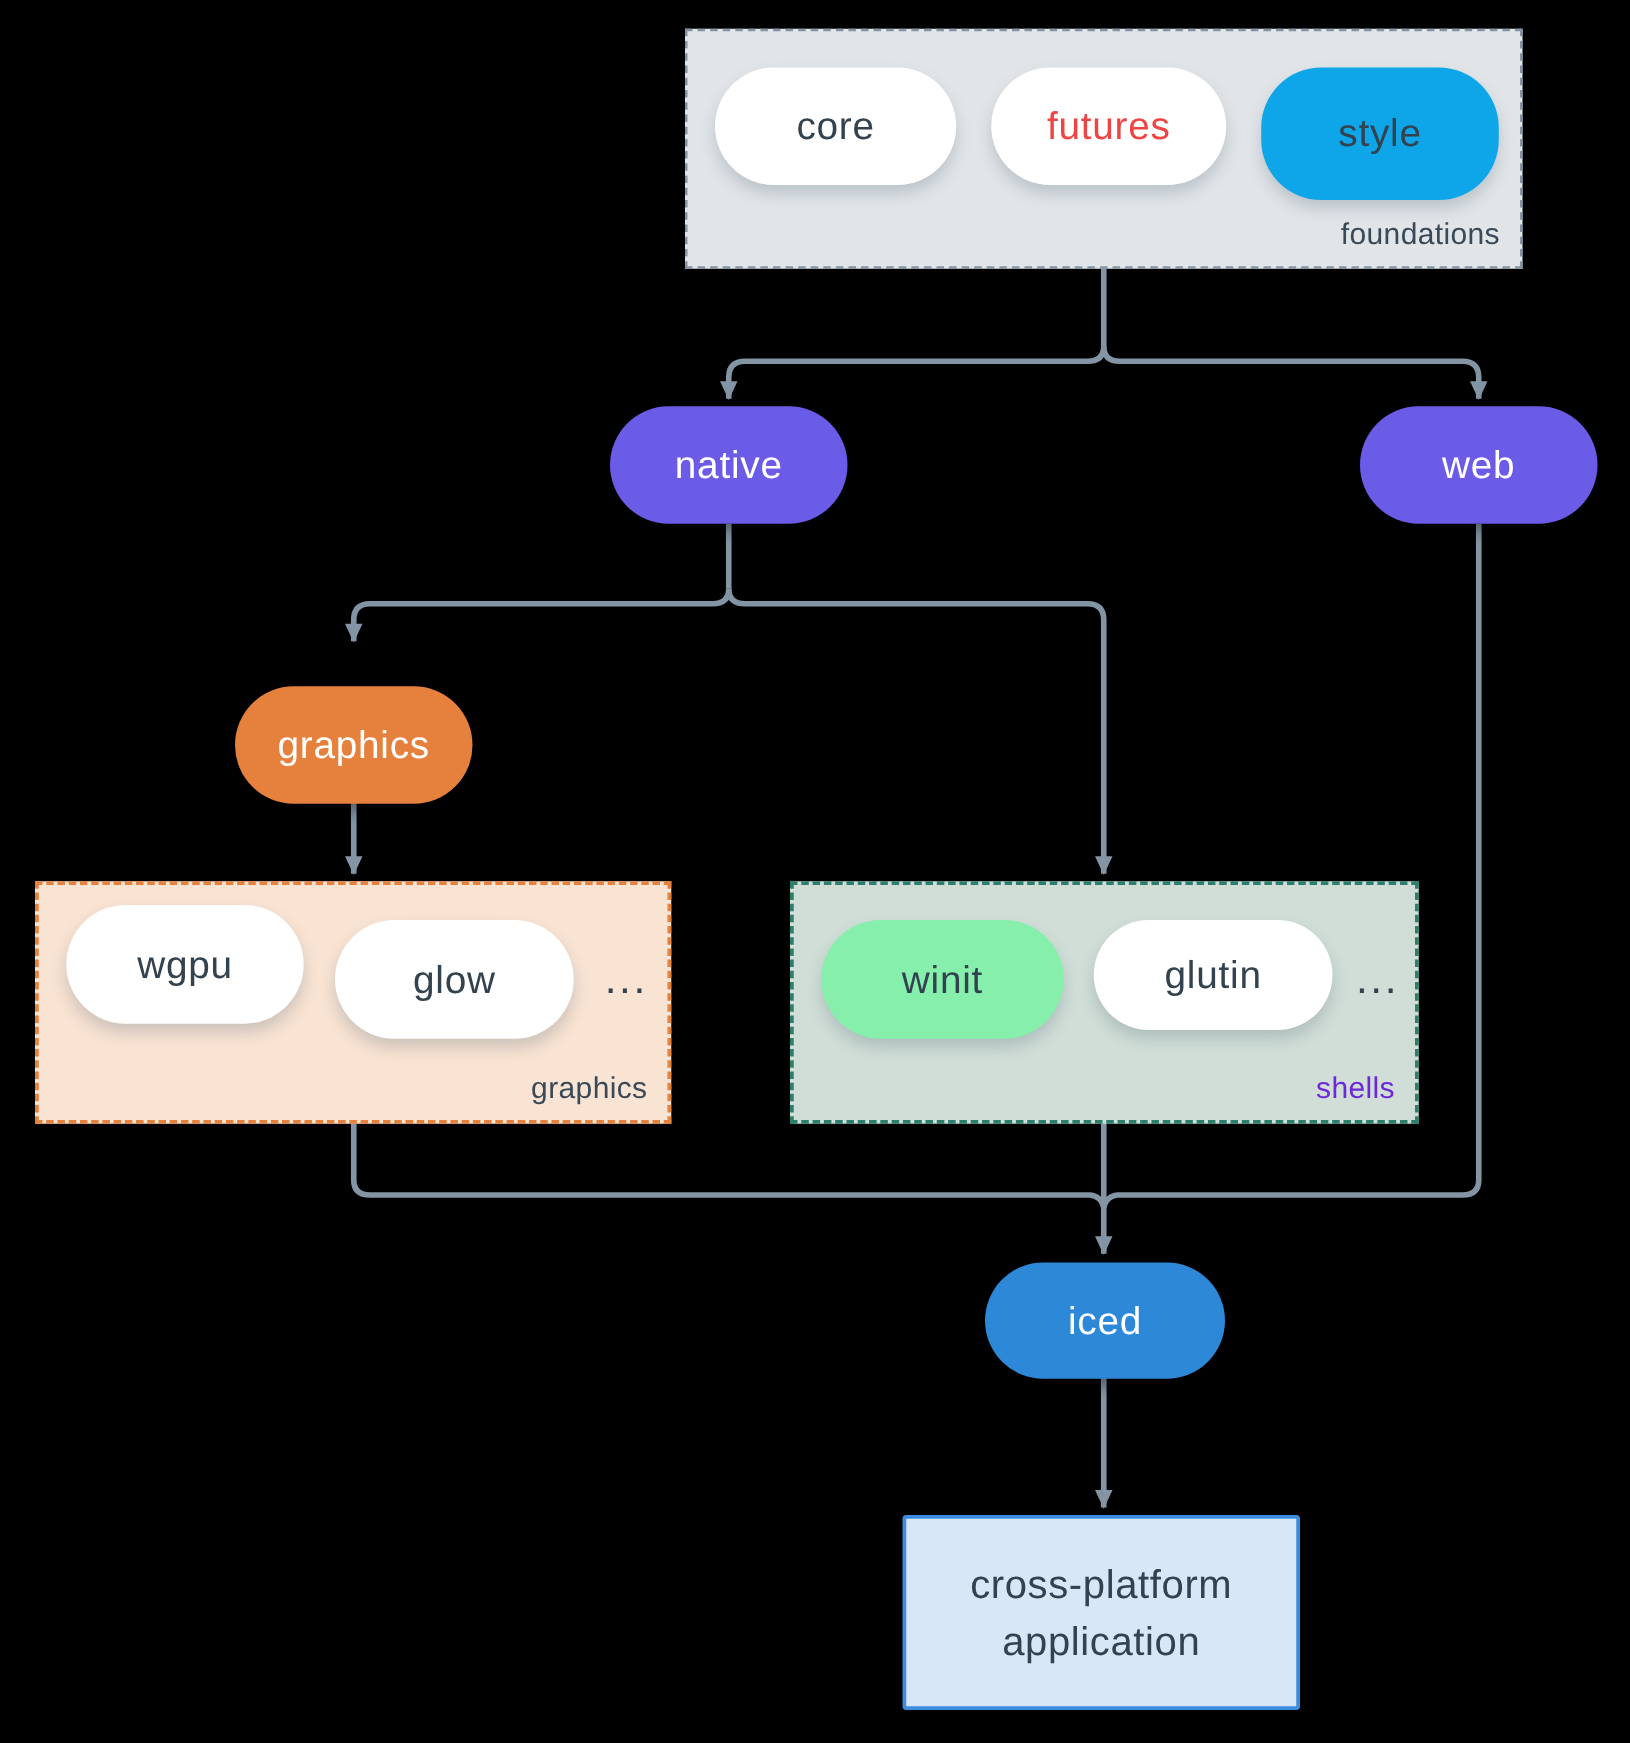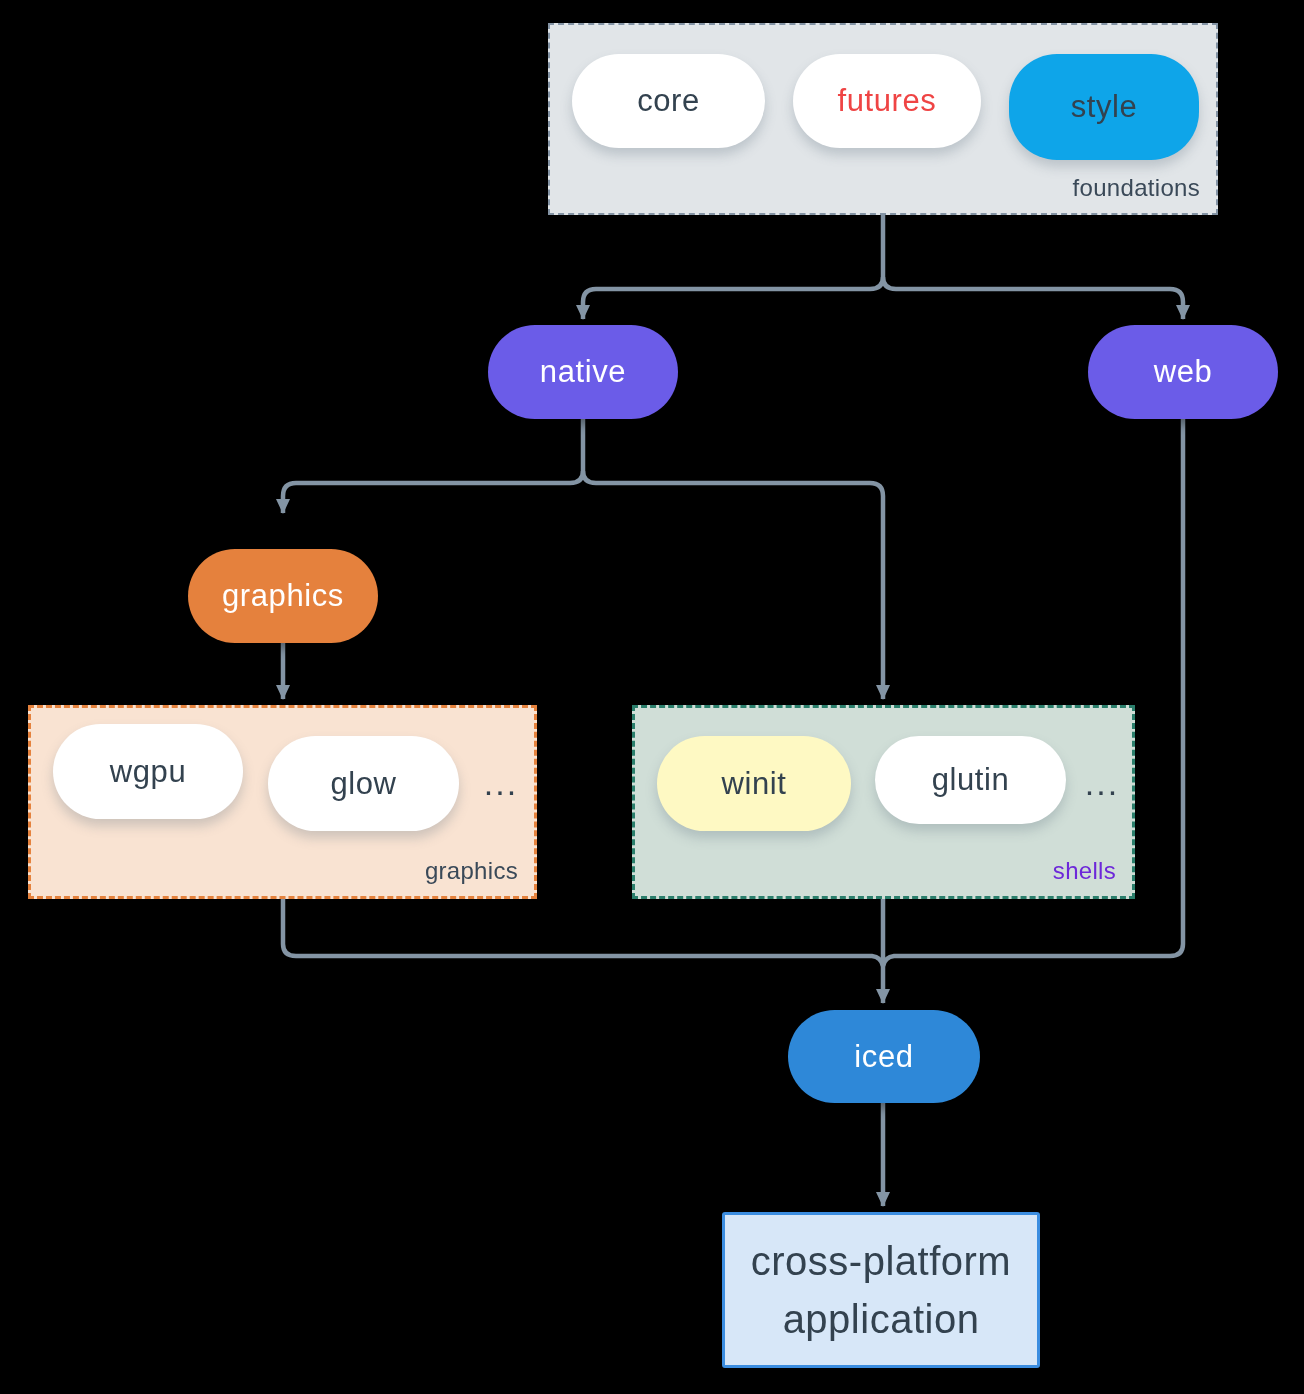--- a/index.html
+++ b/index.html
@@ -56,21 +56,21 @@
   }
   .app-box {
     position: absolute;
     box-sizing: border-box;
     border: 3px solid;
     border-radius: 3px;
     display: flex;
     flex-direction: column;
     align-items: center;
     justify-content: center;
-    font-size: 40px;
+    font-size: 32px;
     line-height: 1.45;
     letter-spacing: 0.5px;
   }
 </style>
 </head>
 <body style="background-color: rgb(0, 0, 0);">
 
 <div id="canvas">
 
   <svg id="edges" viewBox="0 0 1304 1394">
@@ -108,21 +108,21 @@
   <div class="pill solid" style="left: 188px; top: 518px; width: 190px; height: 94px; background-color: rgb(229, 129, 61); color: rgb(255, 255, 255); margin-top: 31px;">graphics</div>
 
   <div class="group thick" style="left: 28px; top: 705px; width: 509px; height: 194px; background-color: rgb(249, 227, 210); border-color: rgb(229, 130, 61);">
     <div class="pill white" style="left: 22px; top: 16px; width: 190px; height: 95px; background-color: rgb(255, 255, 255); color: rgb(51, 66, 79);">wgpu</div>
     <div class="pill white" style="left: 237px; top: 28px; width: 191px; height: 95px; background-color: rgb(255, 255, 255); color: rgb(51, 66, 79);">glow</div>
     <div class="ellipsis" style="left: 440px; top: 28px; width: 60px; height: 95px; color: rgb(51, 66, 79);">...</div>
     <div class="group-label" style="color: rgb(58, 73, 88);">graphics</div>
   </div>
 
   <div class="group thick" style="left: 632px; top: 705px; width: 503px; height: 194px; background-color: rgb(208, 222, 215); border-color: rgb(43, 127, 108);">
-    <div class="pill white" style="left: 22px; top: 28px; width: 194px; height: 95px; background-color: #fef9c3; color: rgb(51, 66, 79);">winit</div>
+    <div class="pill white" style="left: 22px; top: 28px; width: 194px; height: 95px; background-color: #86efac; color: rgb(51, 66, 79);">winit</div>
     <div class="pill white" style="left: 240px; top: 28px; width: 191px; height: 88px; background-color: rgb(255, 255, 255); color: rgb(51, 66, 79);">glutin</div>
     <div class="ellipsis" style="left: 437px; top: 28px; width: 60px; height: 95px; color: rgb(51, 66, 79);">...</div>
     <div class="group-label" style="color: #6d28d9;">shells</div>
   </div>
 
   <div class="pill solid" style="left: 788px; top: 1010px; width: 192px; height: 93px; background-color: rgb(46, 136, 216); color: rgb(255, 255, 255);">iced</div>
 
   <div class="app-box" style="left: 722px; top: 1212px; width: 318px; height: 156px; background-color: rgb(215, 231, 248); border-color: rgb(59, 141, 224); color: rgb(51, 66, 79);">
     <div>cross-platform</div>
     <div>application</div>

